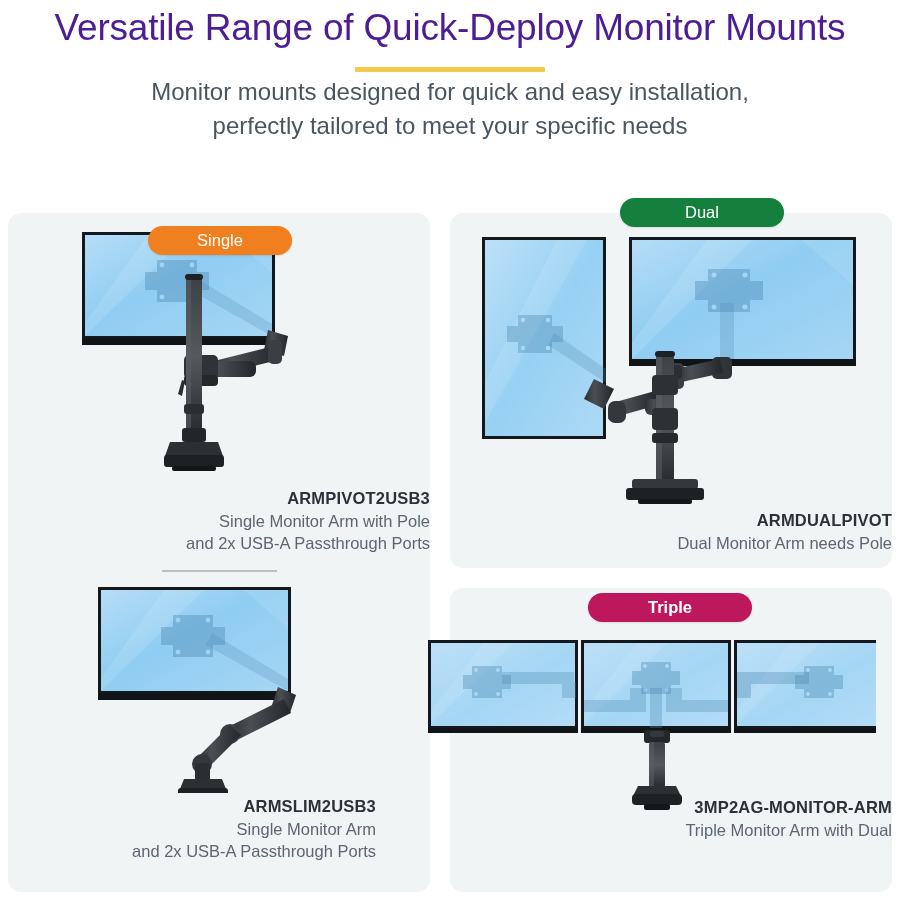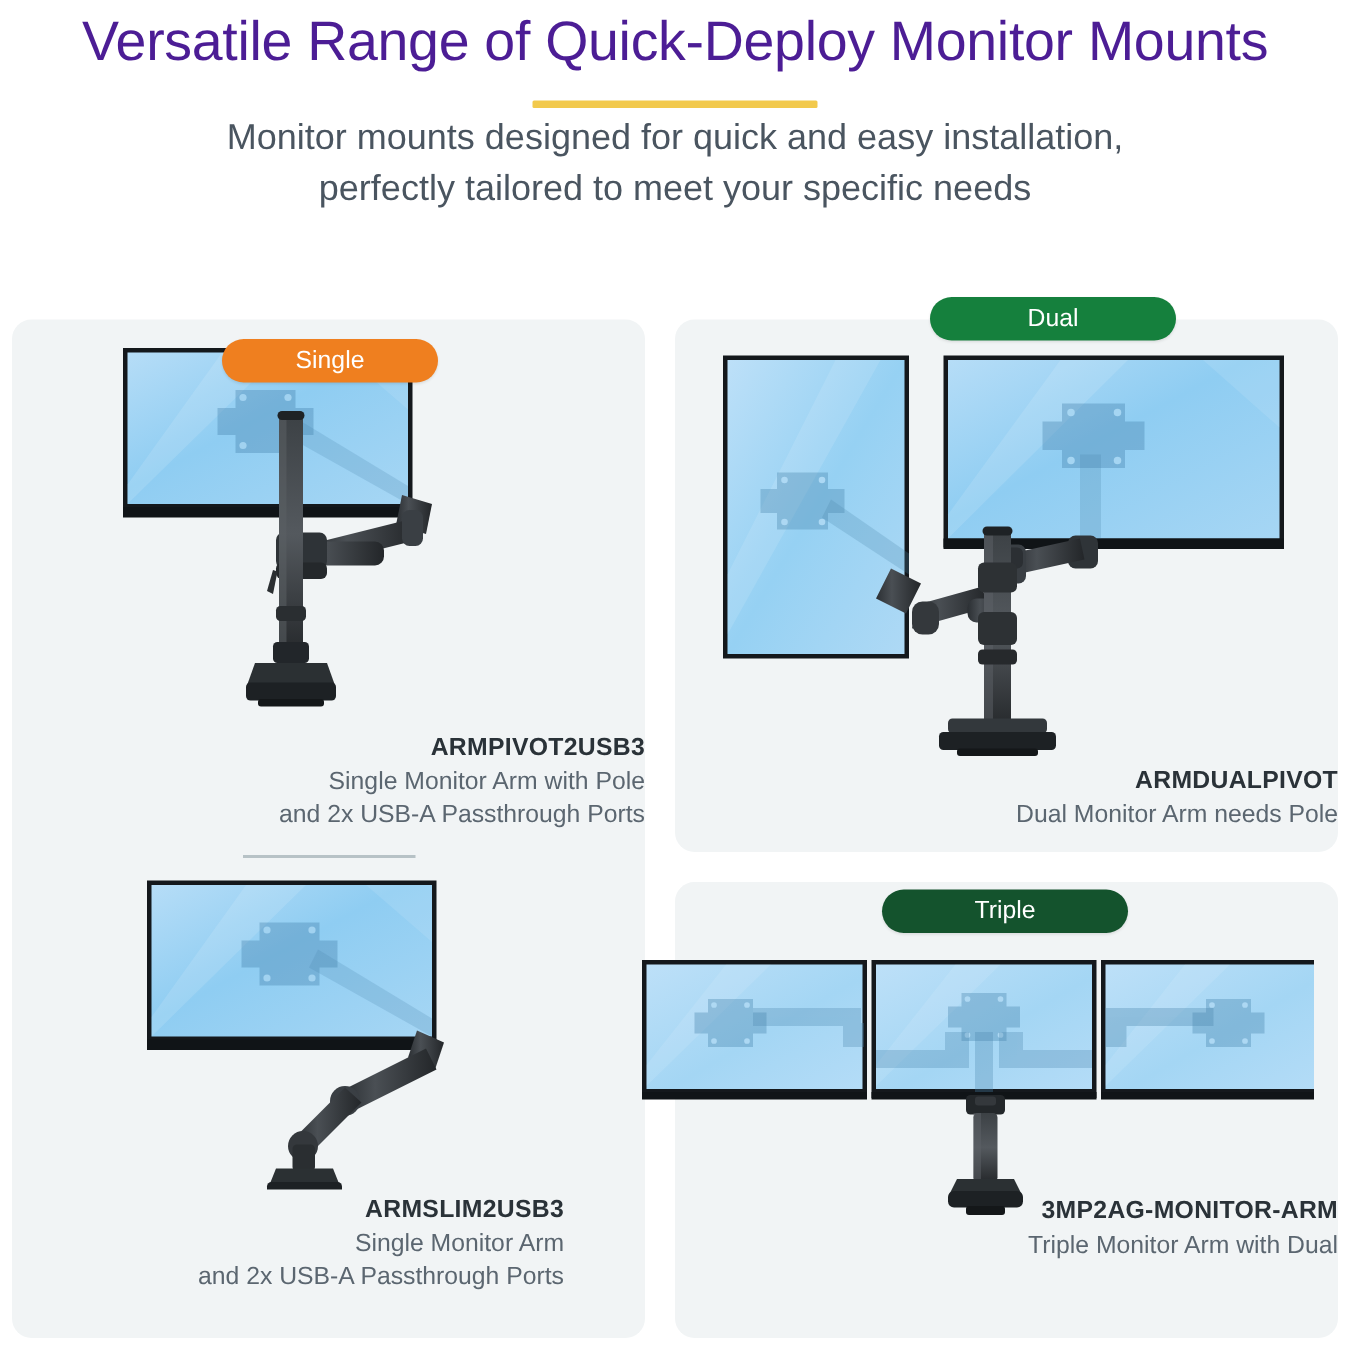--- a/index.html
+++ b/index.html
@@ -62,21 +62,21 @@
     border-radius: 15px;
     color: #ffffff;
     font-size: 16.5px;
     font-weight: 400;
     text-align: center;
     z-index: 6;
     box-shadow: 0 1px 2px rgba(0,0,0,0.10);
   }
   .badge-single { left: 148px; top: 198px; width: 144px; background: #ef7f1f; margin-top: 28px; }
   .badge-dual   { left: 620px; top: 198px; width: 164px; background: #15803d; }
-  .badge-triple { left: 588px; top: 593px; width: 164px; background: #14532d; }
+  .badge-triple { left: 588px; top: 593px; width: 164px; background: #be185d; font-weight: bold; }
 
   
   .caption { position: absolute; text-align: right; z-index: 5; }
   .caption .sku {
     font-size: 16.5px;
     font-weight: 700;
     color: #2a3238;
     letter-spacing: 0.2px;
     white-space: nowrap;
   }

